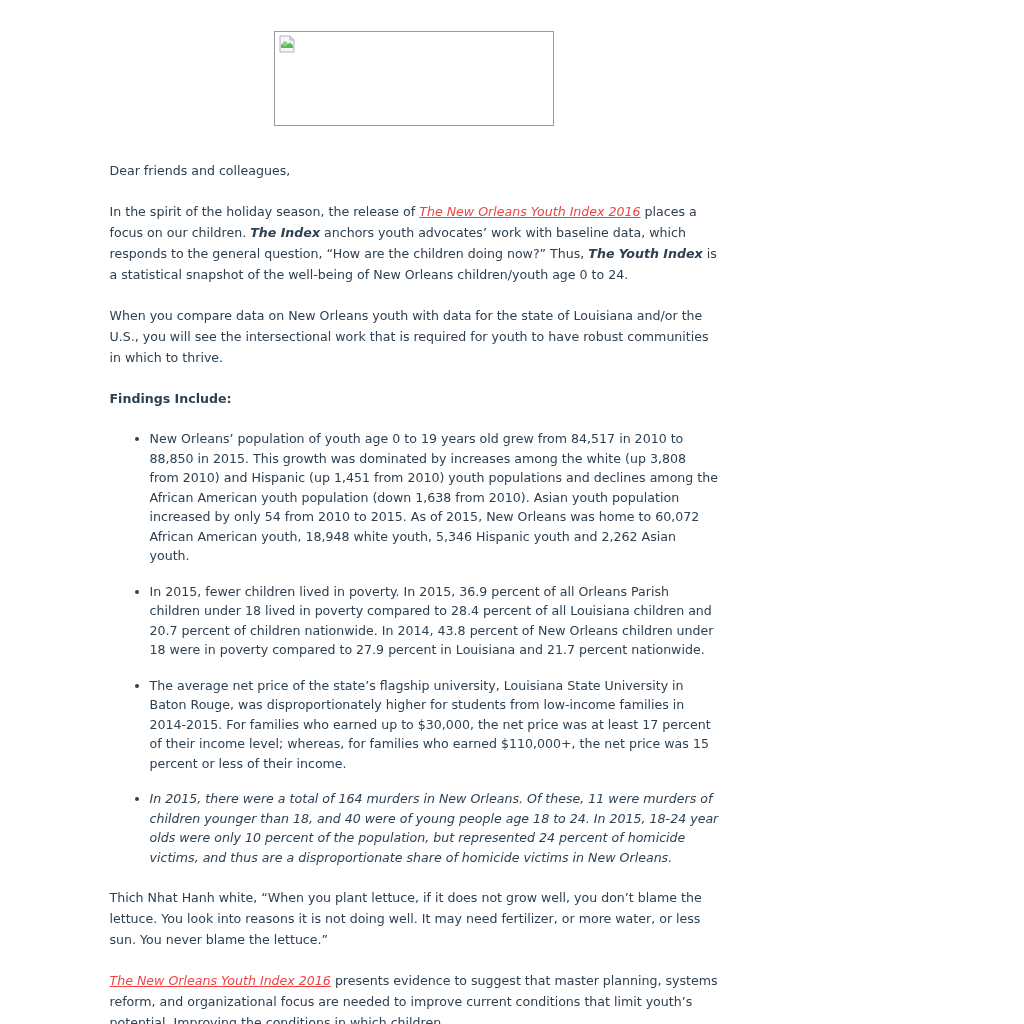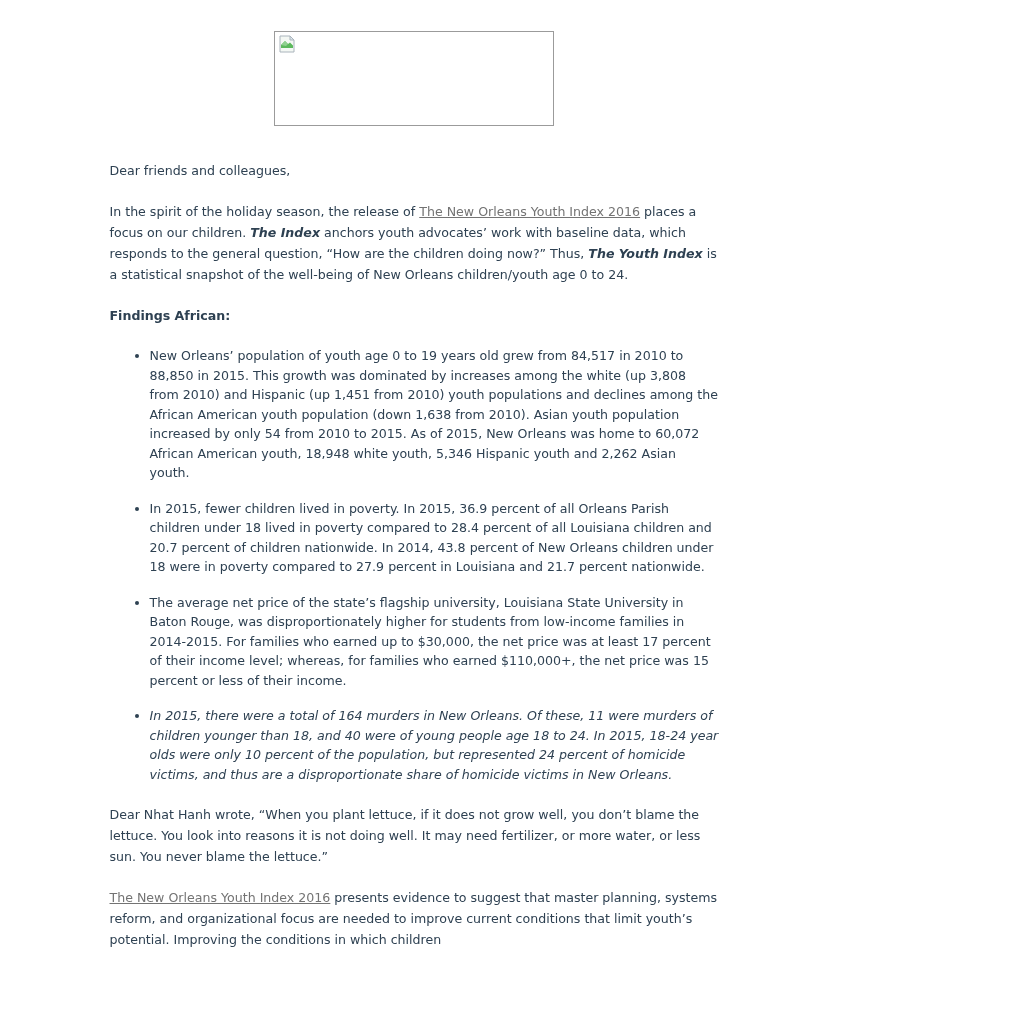--- a/index.html
+++ b/index.html
@@ -54,21 +54,22 @@
   }
   ul.findings-list li {
     margin: 16px 0 13px 0;
     line-height: 19.5px;
   }
   ul.findings-list li:last-child {
     margin-bottom: 0;
     font-style: italic;
   }
   a.doc-link {
-    color: #737373;
+    color: #ef4444;
+    font-style: italic;
     text-decoration: underline;
     cursor: pointer;
   }
   em { font-style: italic; font-weight: bold; }
 </style>
 </head>
 <body>
 
 <div class="page">
 
@@ -80,28 +81,29 @@
       <path d="M3 10 L7 6 L10 9 L8 11 Z" fill="#8fd08f"></path>
     </svg>
   </div>
 
   <div class="content">
 
     <p>Dear friends and colleagues,</p>
 
     <p><span>In the spirit of the holiday season, the release of </span><a class="doc-link" href="#">The New Orleans Youth Index 2016</a><span> places a focus on our children. </span><em>The Index</em><span> anchors youth advocates’ work with baseline data, which responds to the general question, “How are the children doing now?”  Thus, </span><em>The Youth Index</em><span> is a statistical snapshot of the well-being of New Orleans children/youth age 0 to 24.</span></p>
 
+    <p>When you compare data on New Orleans youth with data for the state of Louisiana and/or the U.S., you will see the intersectional work that is required for youth to have robust communities in which to thrive.</p>
 
-    <p class="findings-heading">Findings African:</p>
+    <p class="findings-heading">Findings Include:</p>
 
     <ul class="findings-list">
         <li>New Orleans’ population of youth age 0 to 19 years old grew from 84,517 in 2010 to 88,850 in 2015. This growth was dominated by increases among the white (up 3,808 from 2010) and Hispanic (up 1,451 from 2010) youth populations and declines among the African American youth population (down 1,638 from 2010). Asian youth population increased by only 54 from 2010 to 2015. As of 2015, New Orleans was home to 60,072 African American youth, 18,948 white youth, 5,346 Hispanic youth and 2,262 Asian youth.</li>
         <li>In 2015, fewer children lived in poverty. In 2015, 36.9 percent of all Orleans Parish children under 18 lived in poverty compared to 28.4 percent of all Louisiana children and 20.7 percent of children nationwide. In 2014, 43.8 percent of New Orleans children under 18 were in poverty compared to 27.9 percent in Louisiana and 21.7 percent nationwide.</li>
         <li>The average net price of the state’s flagship university, Louisiana State University in Baton Rouge, was disproportionately higher for students from low-income families in 2014-2015. For families who earned up to $30,000, the net price was at least 17 percent of their income level; whereas, for families who earned $110,000+, the net price was 15 percent or less of their income.</li>
         <li>In 2015, there were a total of 164 murders in New Orleans. Of these, 11 were murders of children younger than 18, and 40 were of young people age 18 to 24. In 2015, 18-24 year olds were only 10 percent of the population, but represented 24 percent of homicide victims, and thus are a disproportionate share of homicide victims in New Orleans.</li>
       </ul>
 
-    <p>Dear Nhat Hanh wrote, “When you plant lettuce, if it does not grow well, you don’t blame the lettuce. You look into reasons it is not doing well. It may need fertilizer, or more water, or less sun. You never blame the lettuce.”</p>
+    <p>Thich Nhat Hanh white, “When you plant lettuce, if it does not grow well, you don’t blame the lettuce. You look into reasons it is not doing well. It may need fertilizer, or more water, or less sun. You never blame the lettuce.”</p>
 
     <p><a class="doc-link" href="#">The New Orleans Youth Index 2016</a><span> presents evidence to suggest that master planning, systems reform, and organizational focus are needed to improve current conditions that limit youth’s potential. Improving the conditions in which children</span></p>
 
   </div>
 </div>
 
 </body></html>

